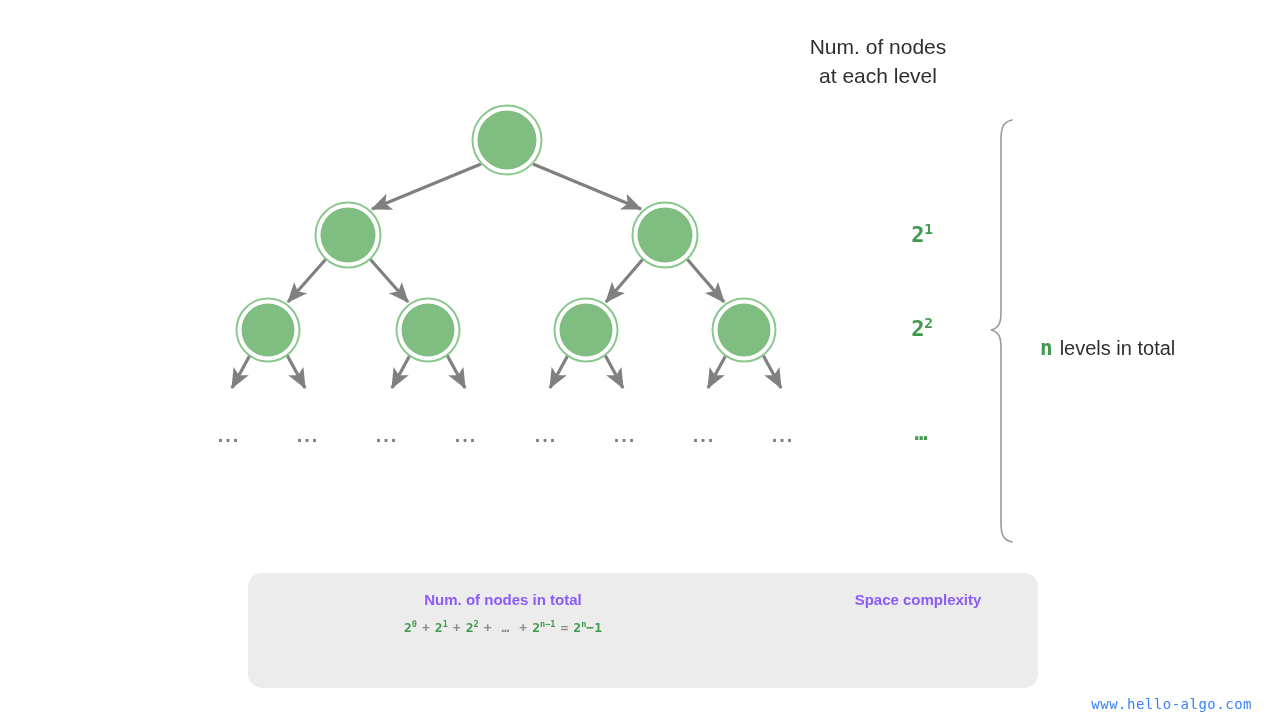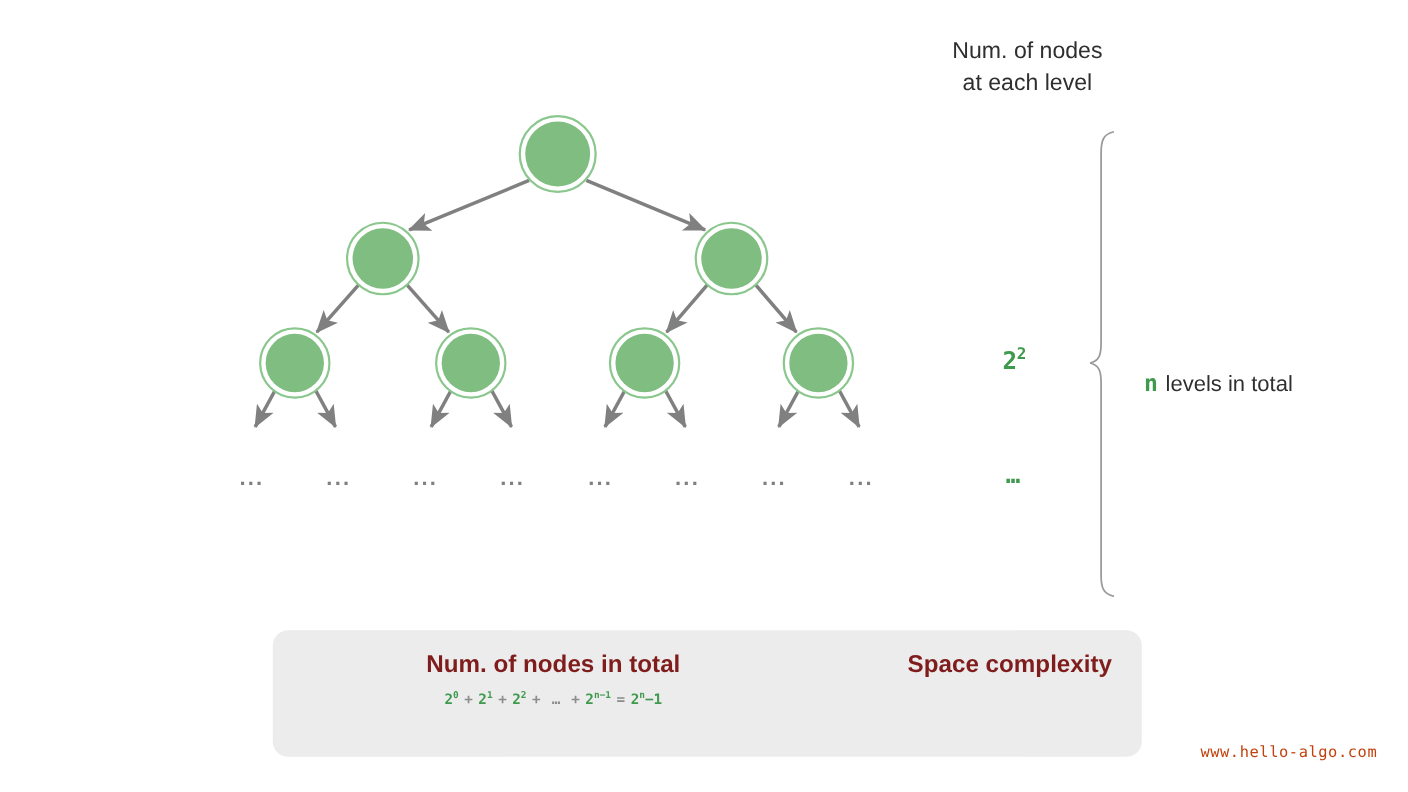--- a/index.html
+++ b/index.html
@@ -23,21 +23,21 @@
   svg.tree-layer {
     position: absolute;
     left: 0; top: 0;
     width: 1280px;
     height: 720px;
   }
 
   
   .col-heading {
     position: absolute;
-    left: 812px;
+    left: 756px;
     top: 32px;
     width: 244px;
     text-align: center;
     font-size: 21px;
     line-height: 29px;
     color: #2f2f2f;
     font-family: "Liberation Sans", sans-serif;
     white-space: pre-line;
   }
 
@@ -108,23 +108,23 @@
     text-align: center;
   }
   .summary-right {
     position: absolute;
     left: 560px;
     top: 18px;
     width: 220px;
     text-align: center;
   }
   .summary-title {
-    font-size: 22px;
-    font-weight: bold;
-    color: #7f1d1d;
+    font-size: 15px;
+    font-weight: bold;
+    color: #8b5cf6;
     font-family: "Liberation Sans", sans-serif;
     margin-bottom: 12px;
     white-space: nowrap;
   }
   .formula {
     font-family: "DejaVu Sans Mono", monospace;
     font-weight: bold;
     font-size: 13px;
     white-space: nowrap;
     color: #808080;
@@ -156,22 +156,22 @@
   .complexity sup {
     font-size: 0.66em;
     vertical-align: super;
     line-height: 0;
   }
 
   
   .watermark {
     position: absolute;
     right: 28px;
-    bottom: 28px;
-    color: #c2410c;
+    bottom: 8px;
+    color: #3b82f6;
     font-family: "DejaVu Sans Mono", monospace;
     font-size: 14px;
     letter-spacing: 0.5px;
   }
 </style>
 </head>
 <body>
 
 <div class="stage">
 
@@ -239,20 +239,23 @@
                C1001,323 999,328 991,330
                C999,332 1001,337 1001,348
                L1001,523
                C1001,534 1003,540 1012,542" fill="none" stroke="#9a9a9a" stroke-width="1.6" stroke-linecap="round"></path>
     </g>
   </svg>
 
   <div class="col-heading">Num. of nodes
 at each level</div>
 
+  <div class="level-label" style="left:842px; top:222px;">
+    <span>2</span><sup>1</sup>
+  </div>
   <div class="level-label" style="left:842px; top:316px;">
     <span>2</span><sup>2</sup>
   </div>
   <div class="level-label dots" style="left:842px; top:420px;">
     <span>…</span>
   </div>
 
   <div class="levels-total">
     <span class="nvar">n</span><span>levels in total</span>
   </div>

